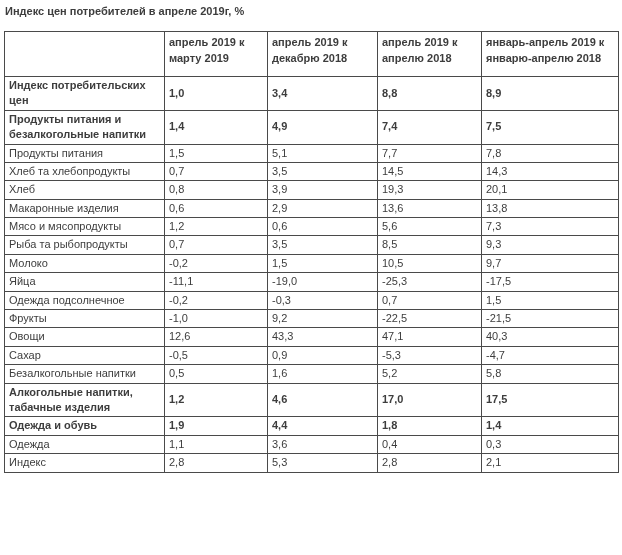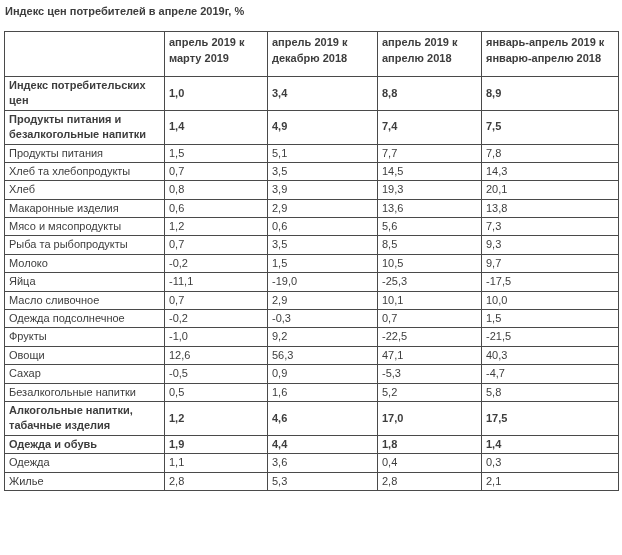--- a/index.html
+++ b/index.html
@@ -144,44 +144,37 @@
           <td>9,7</td>
         </tr>
         <tr>
           <td>Яйца</td>
           <td>-11,1</td>
           <td>-19,0</td>
           <td>-25,3</td>
           <td>-17,5</td>
         </tr>
         <tr>
-          <td>Масло сливочное</td>
-          <td>0,7</td>
-          <td>2,9</td>
-          <td>10,1</td>
-          <td>10,0</td>
-        </tr>
-        <tr>
           <td>Одежда подсолнечное</td>
           <td>-0,2</td>
           <td>-0,3</td>
           <td>0,7</td>
           <td>1,5</td>
         </tr>
         <tr>
           <td>Фрукты</td>
           <td>-1,0</td>
           <td>9,2</td>
           <td>-22,5</td>
           <td>-21,5</td>
         </tr>
         <tr>
           <td>Овощи</td>
           <td>12,6</td>
-          <td>56,3</td>
+          <td>43,3</td>
           <td>47,1</td>
           <td>40,3</td>
         </tr>
         <tr>
           <td>Сахар</td>
           <td>-0,5</td>
           <td>0,9</td>
           <td>-5,3</td>
           <td>-4,7</td>
         </tr>
@@ -207,21 +200,21 @@
           <td>1,4</td>
         </tr>
         <tr>
           <td>Одежда</td>
           <td>1,1</td>
           <td>3,6</td>
           <td>0,4</td>
           <td>0,3</td>
         </tr>
         <tr>
-          <td>Жилье</td>
+          <td>Индекс</td>
           <td>2,8</td>
           <td>5,3</td>
           <td>2,8</td>
           <td>2,1</td>
         </tr>
       </tbody>
   </table>
 </div>
 
 </body></html>

